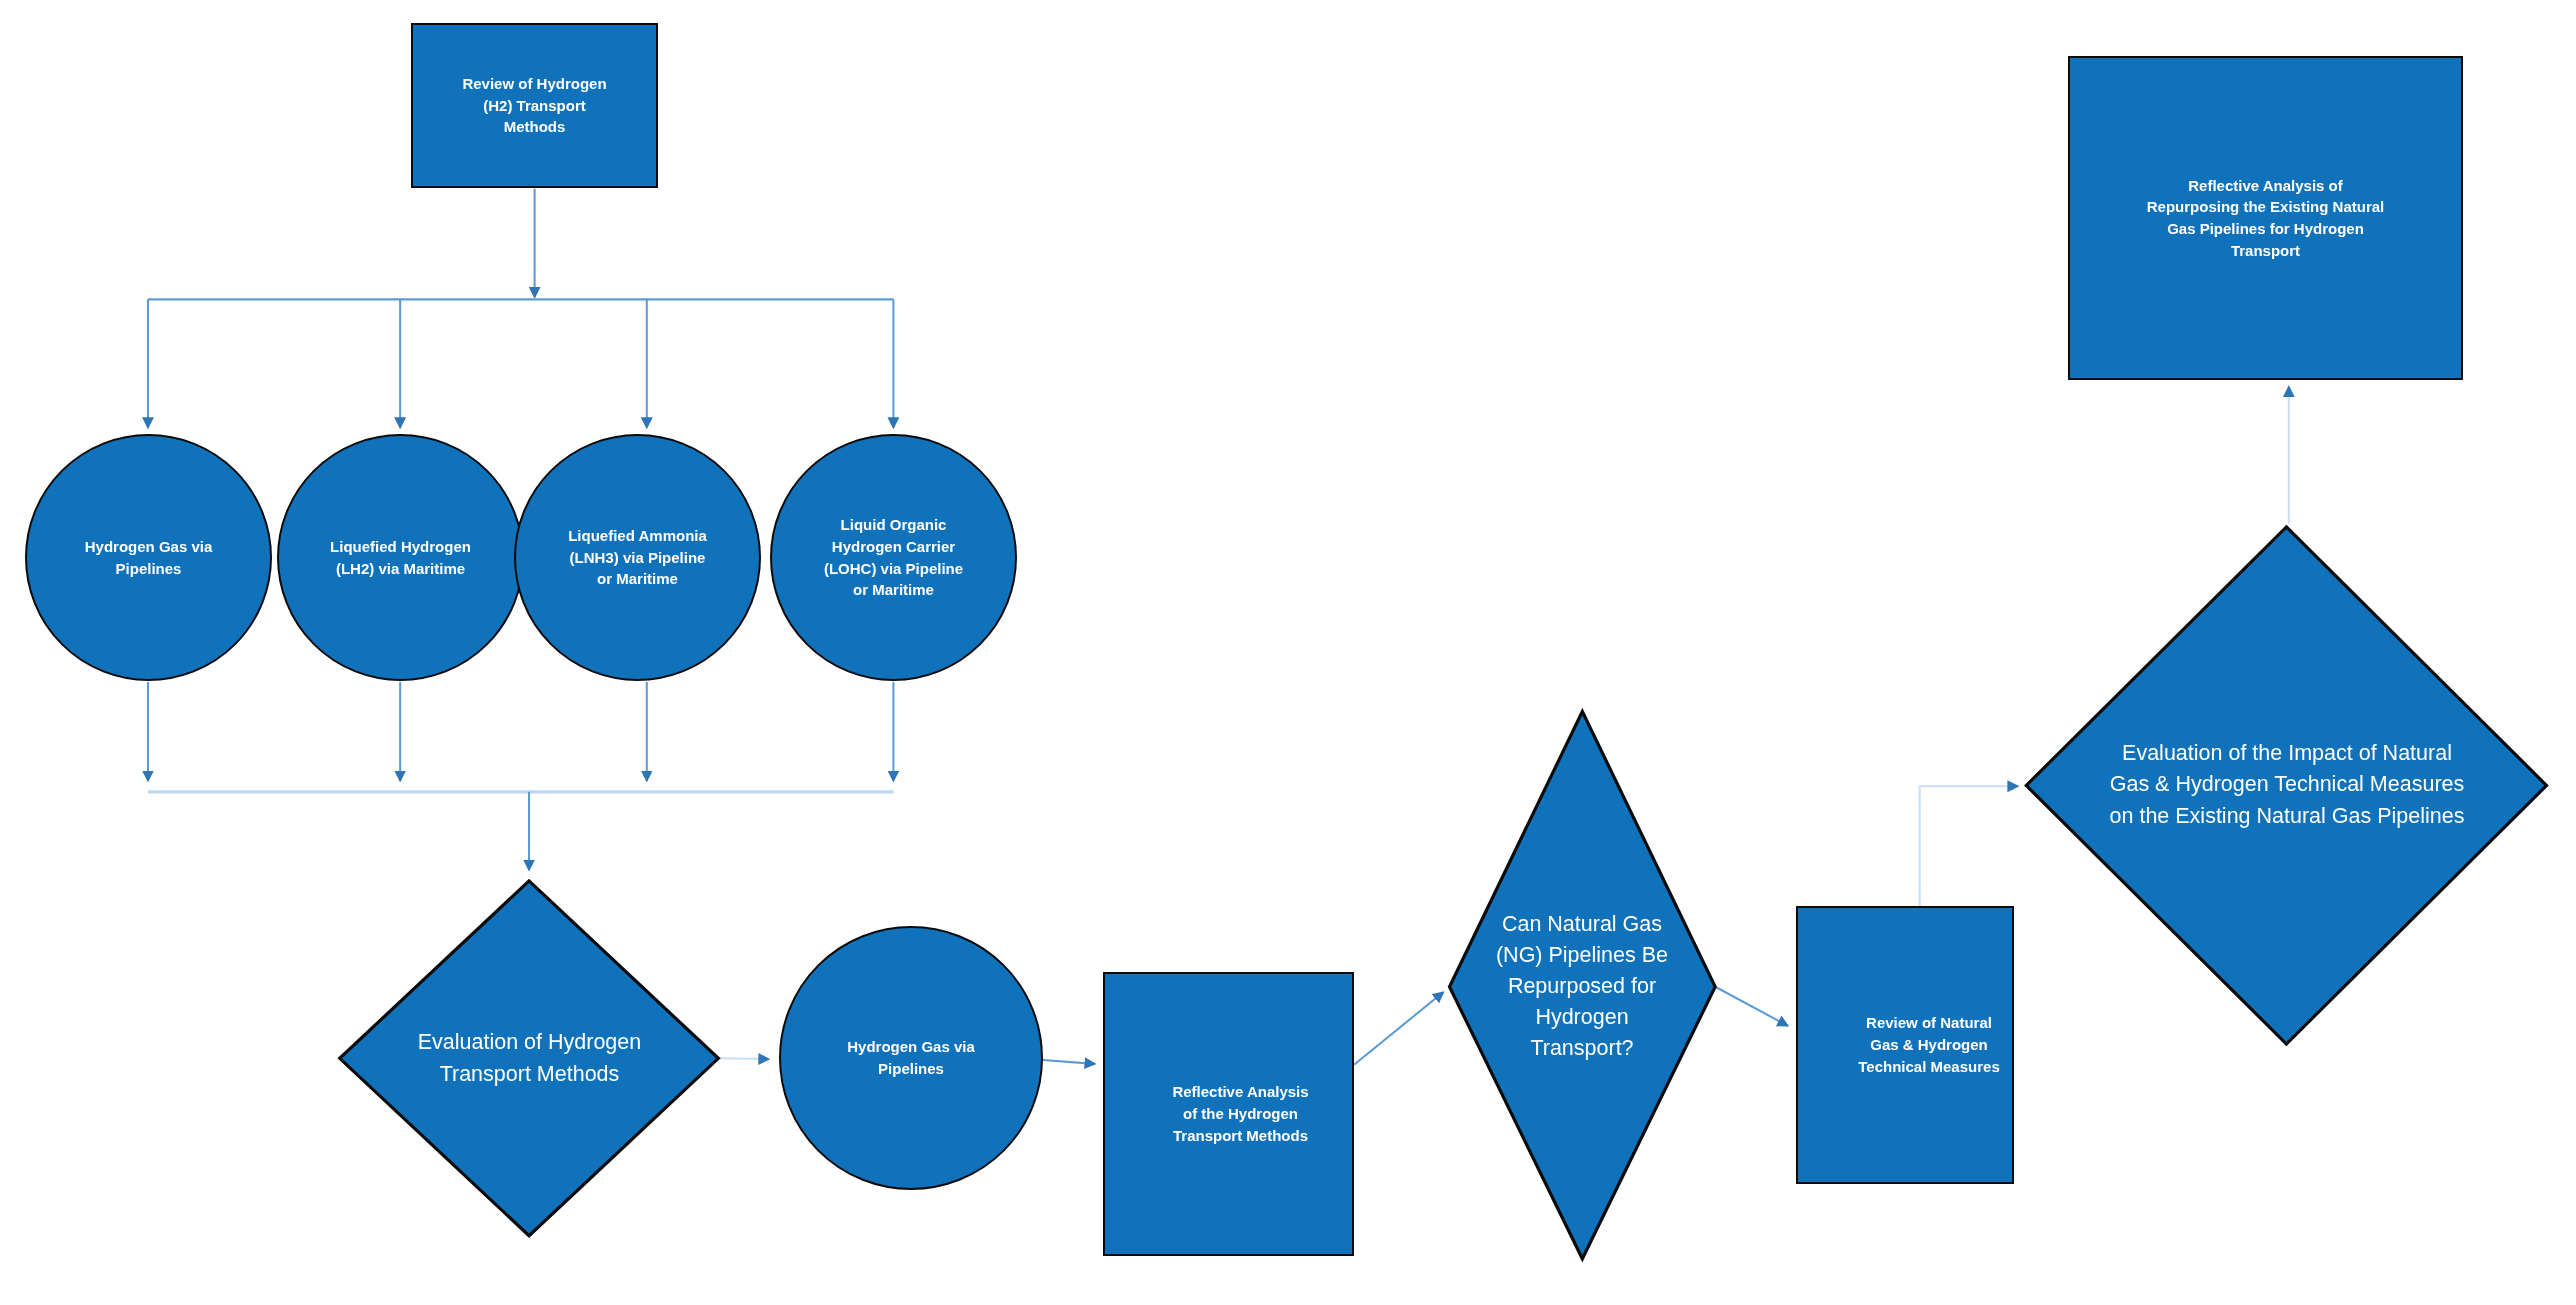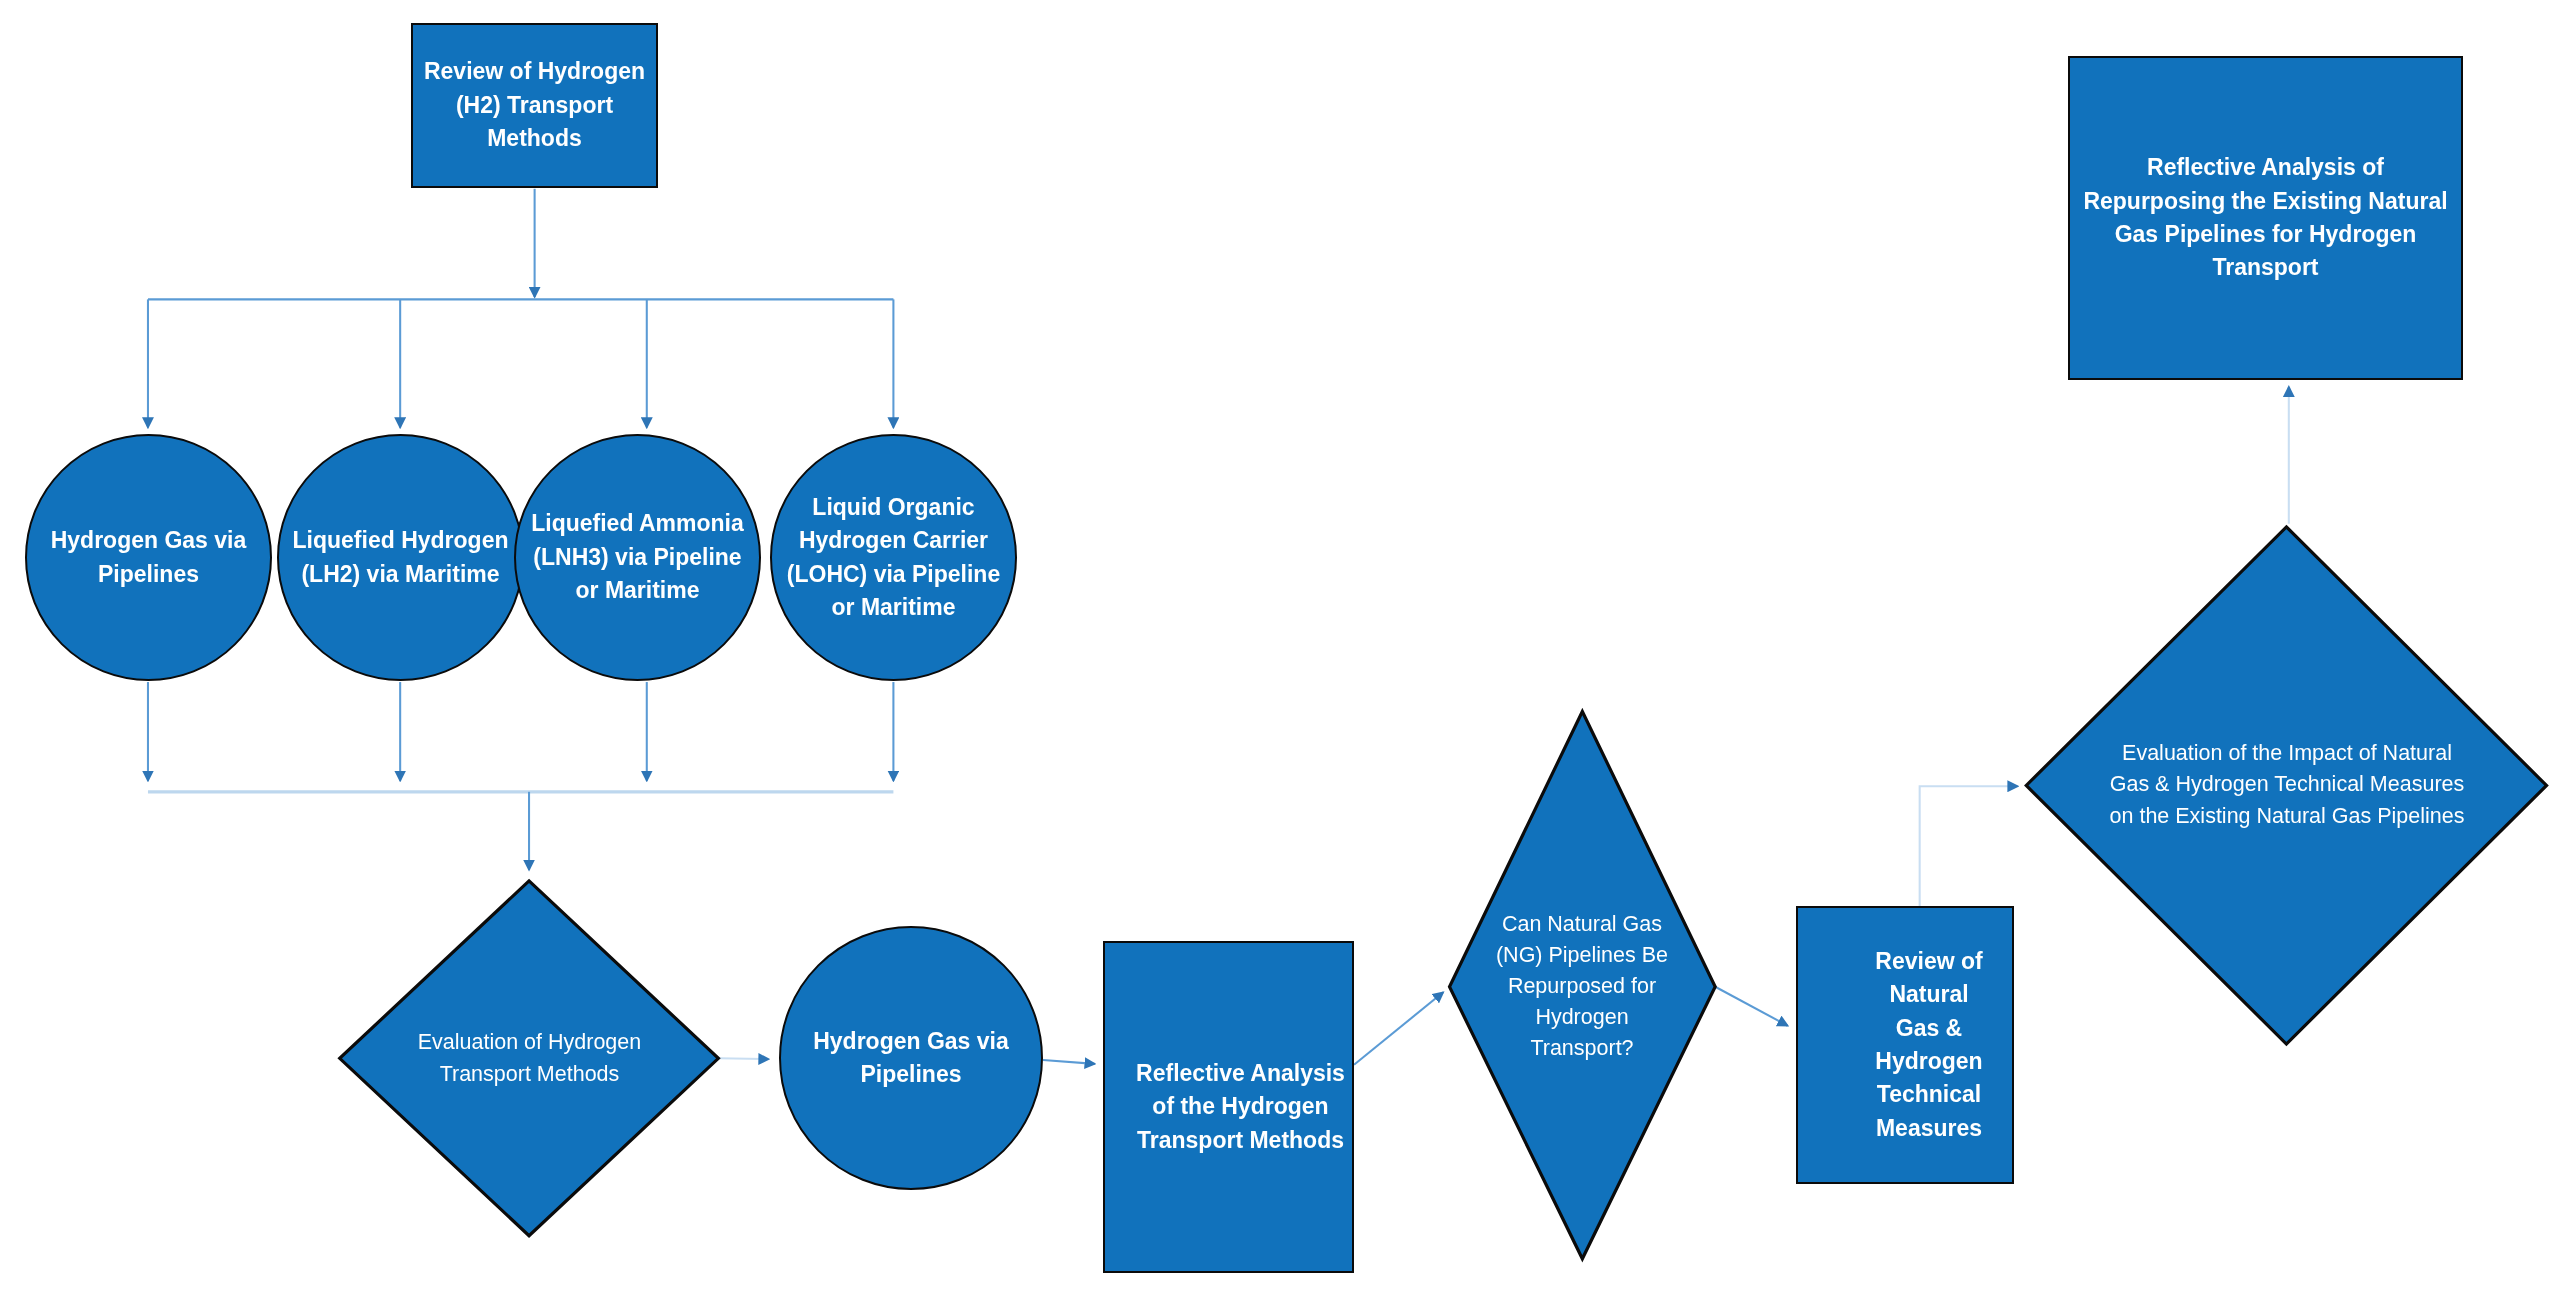--- a/index.html
+++ b/index.html
@@ -27,21 +27,21 @@
   .diamond-shape{fill:var(--shape-fill);stroke:var(--shape-border);stroke-width:4;}
   #arrowhead path{fill:var(--arrowhead);}
   .shape{
     position:absolute;z-index:2;
     box-sizing:border-box;
     background:var(--shape-fill);
     border:2.8px solid var(--shape-border);
     display:flex;align-items:center;justify-content:center;
     text-align:center;
     color:var(--text);
-    font-weight:700;font-size:23px;line-height:1.45;
+    font-weight:700;font-size:15px;line-height:1.45;
     white-space:pre-line;
   }
   .circle{border-radius:50%;}
   .diamond-label{
     position:absolute;z-index:3;
     background:transparent;border:none;
     display:flex;align-items:center;justify-content:center;
     text-align:center;
     color:var(--text);
     font-weight:400;font-size:21.5px;line-height:1.45;
@@ -101,21 +101,21 @@
 or Maritime</div>
 
   <div class="shape circle" style="left:770px;top:434px;width:247px;height:247px;">Liquid Organic
 Hydrogen Carrier
 (LOHC) via Pipeline
 or Maritime</div>
 
   <div class="shape circle" style="left:779px;top:926px;width:264px;height:264px;">Hydrogen Gas via
 Pipelines</div>
 
-  <div class="shape rect" style="left:1103px;top:941px;width:251px;height:332px;padding-left:24px;">Reflective Analysis
+  <div class="shape rect" style="left:1103px;top:972px;width:251px;height:284px;padding-left:24px;">Reflective Analysis
 of the Hydrogen
 Transport Methods</div>
 
   <div class="shape rect" style="left:1796px;top:906px;width:218px;height:278px;padding-left:48px;">Review of Natural
 Gas &amp; Hydrogen
 Technical Measures</div>
 
   <div class="shape rect" style="left:2068px;top:56px;width:395px;height:324px;">Reflective Analysis  of
 Repurposing the Existing Natural
 Gas Pipelines for Hydrogen

